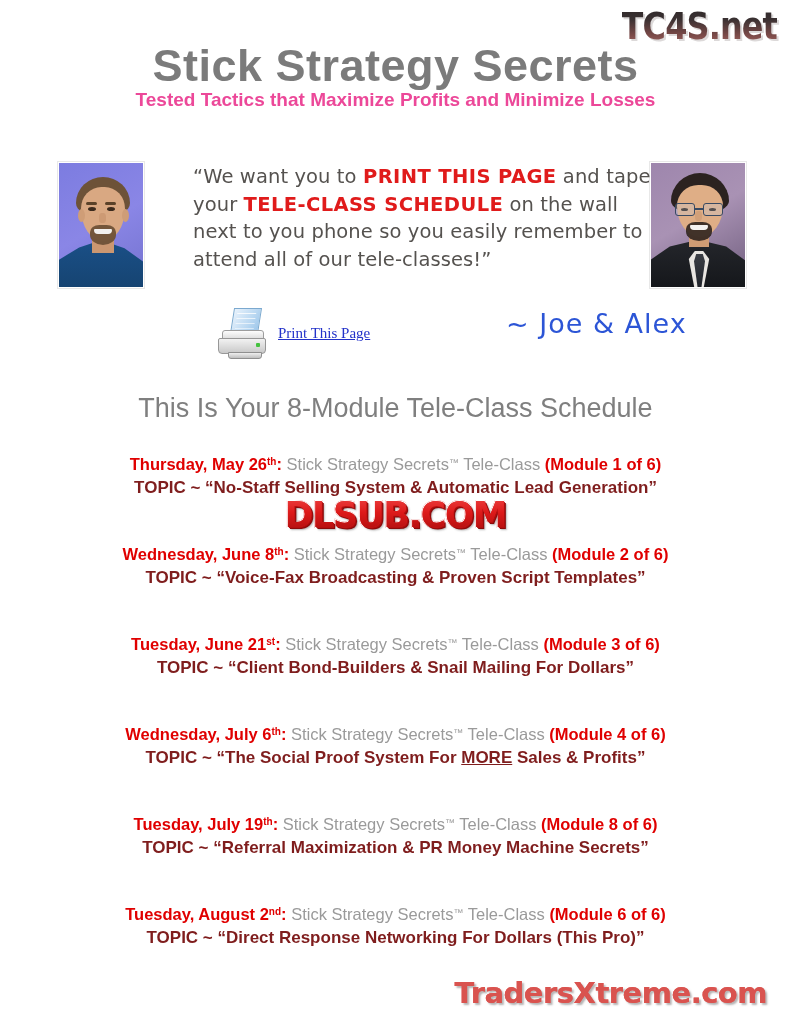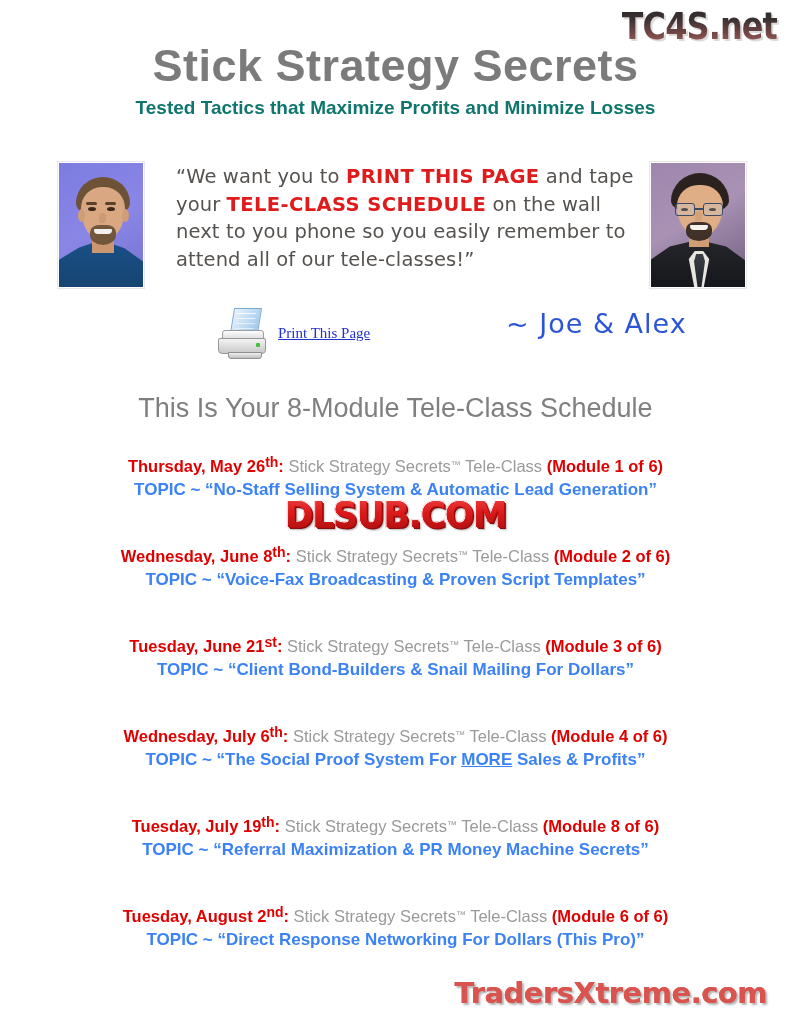--- a/index.html
+++ b/index.html
@@ -36,22 +36,22 @@
     white-space:nowrap;
   }
 
   
   #masthead{ position:absolute; top:42px; left:0; width:791px; text-align:center; }
   #main-title{
     font-size:45px; font-weight:bold; color:#7b7b7b;
     letter-spacing:.5px; line-height:1.05;
   }
   #subtitle{
-    font-size:19px; font-weight:bold; color:#0f766e;
-    margin-top:8px; letter-spacing:0;
+    font-size:19px; font-weight:bold; color:#ec4899;
+    margin-top:0; letter-spacing:0;
   }
 
   
   .photo{
     position:absolute; width:86px; height:126px;
     border:1px solid #ffffff; overflow:hidden;
     box-shadow:0 0 0 1px rgba(210,210,210,.5);
   }
   #photo-joe{ left:58px; top:162px; }
   #photo-alex{ left:650px; top:162px; width:96px; }
@@ -102,21 +102,21 @@
     background:linear-gradient(to bottom,#24262b,#15171b);
     clip-path:polygon(0% 40%,20% 12%,40% 2%,60% 2%,80% 12%,100% 42%,100% 100%,0% 100%); }
   #photo-alex .collar{ position:absolute; left:33px; bottom:0; width:30px; height:36px;
     background:#e9e6e2; clip-path:polygon(36% 0%,64% 0%,84% 22%,66% 100%,34% 100%,16% 22%); }
   #photo-alex .tie{ position:absolute; left:43px; bottom:0; width:11px; height:33px;
     background:linear-gradient(to bottom,#3b3e45,#20232a);
     clip-path:polygon(20% 0%,80% 0%,100% 22%,68% 100%,32% 100%,0% 22%); }
 
   
   #quote{
-    position:absolute; left:176px; top:163px; width:460px;
+    position:absolute; left:193px; top:163px; width:460px;
     font-family:"DejaVu Sans", sans-serif;
     font-size:19.5px; line-height:1.42; color:#55524f;
     letter-spacing:.1px;
   }
   #quote .hl{ color:#e01b1b; font-weight:bold; letter-spacing:.4px; }
 
   
   #print-row{ position:absolute; left:216px; top:306px; width:420px; height:56px; }
   #printer-icon{ position:absolute; left:0; top:2px; width:54px; height:52px; }
   #printer-icon .paper{
@@ -163,23 +163,23 @@
     position:absolute; top:393px; left:0; width:791px; text-align:center;
     font-size:27px; color:#7f7f7f; font-weight:normal;
   }
   #schedule{ position:absolute; left:0; top:452px; width:791px; }
   .entry{ width:791px; text-align:center; height:90px; position:relative; }
   .entry .line1{ font-size:16.5px; font-weight:bold; line-height:20px; white-space:nowrap; }
   .entry .line1 .date{ color:#e00000; }
   .entry .line1 .mid{ color:#9a9a9a; font-weight:normal; }
   .entry .line1 .mid .tm{ font-size:10px; vertical-align:4px; }
   .entry .line1 .module{ color:#e00000; }
-  .entry .line1 sup{ font-size:14px; vertical-align:5px; }
+  .entry .line1 sup{ font-size:10px; vertical-align:5px; }
   .entry .line2{
-    font-size:17px; font-weight:bold; color:#3b82f6;
+    font-size:17px; font-weight:bold; color:#7f1d1d;
     line-height:22px; margin-top:3px; white-space:nowrap;
   }
   .entry .line2 u{ text-decoration:underline; }
 
   
   #dlsub{
     position:absolute; left:0; top:494px; width:791px; text-align:center;
     pointer-events:none;
   }
   #dlsub span{

